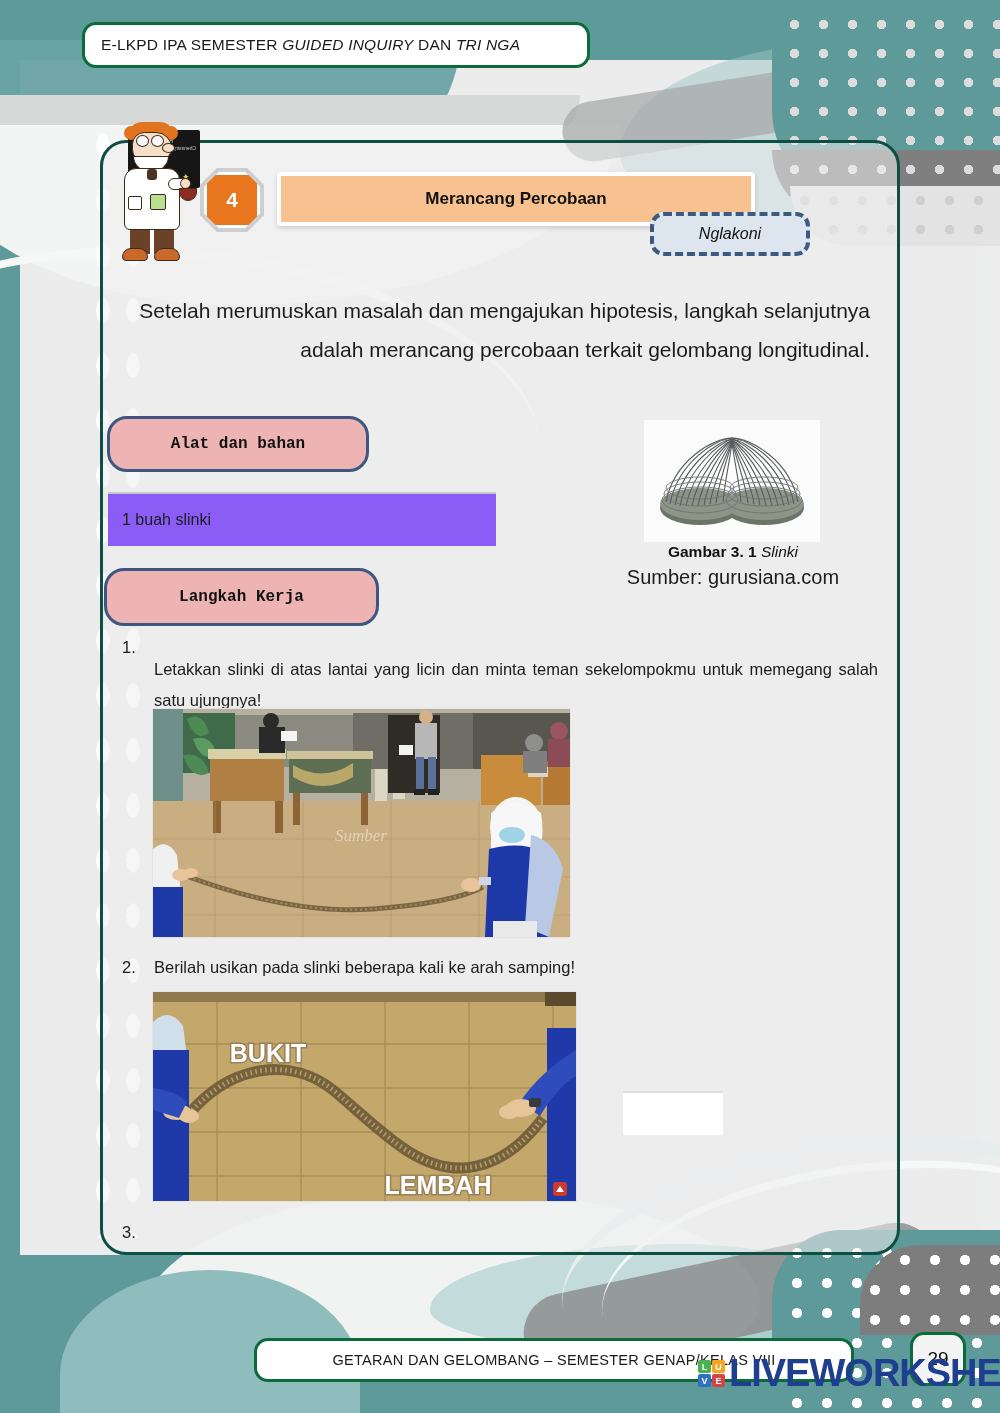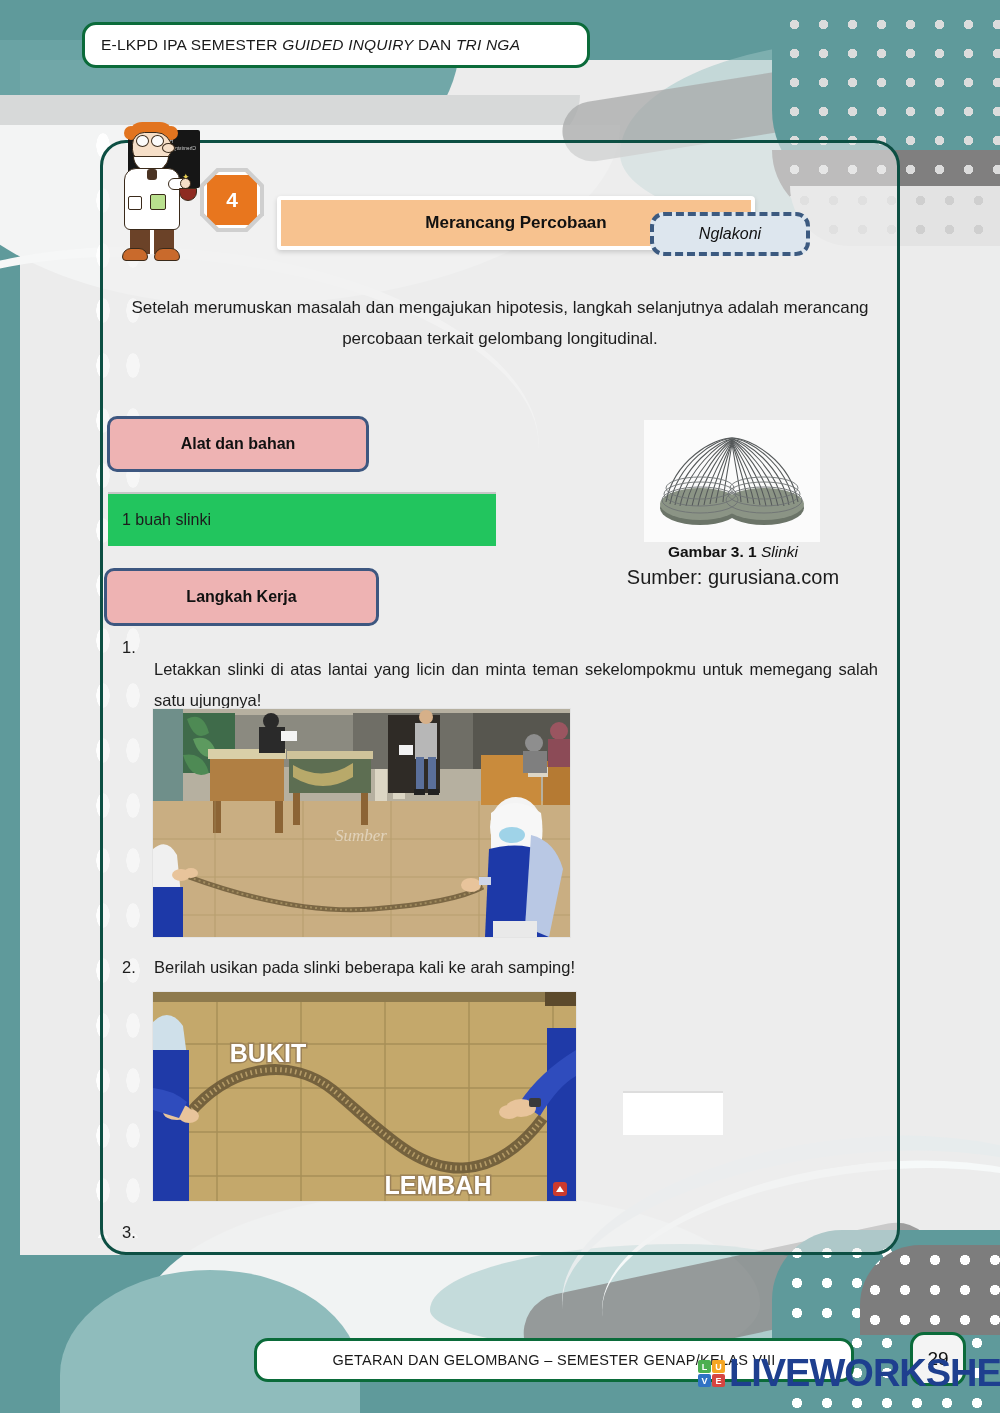--- a/index.html
+++ b/index.html
@@ -263,58 +263,59 @@
   .badge-4-shadow {
     position:absolute; left:200px; top:168px; width:64px; height:64px;
     background:#cfcfcf; z-index:25;
     clip-path:polygon(26% 0,74% 0,100% 26%,100% 74%,74% 100%,26% 100%,0 74%,0 26%);
   }
 
   .section-title-bar {
     position:absolute; left:277px; top:172px; width:478px; height:54px;
     background:#f7c28f; border:4px solid #ffffff; border-radius:4px;
     display:flex; align-items:center; justify-content:center;
-    z-index:26; box-shadow:0 2px 5px rgba(0,0,0,.16);margin-top:24px;
+    z-index:26; box-shadow:0 2px 5px rgba(0,0,0,.16);
   }
   .section-title-text {
     font-size:17px; font-weight:bold; color:#111111;
   }
 
   .nglakoni-badge {
     position:absolute; left:650px; top:212px; width:160px; height:44px;
     background:#dde6ee; border:4px dashed #3c5a80; border-radius:14px;
     display:flex; align-items:center; justify-content:center;
     z-index:28;
   }
   .nglakoni-text {
     font-size:16px; font-style:italic; color:#111111;
   }
 
   
   .intro-para {
     position:absolute; left:130px; top:292px; width:740px;
-    text-align:center; font-size:17px; line-height:1.85; color:#1c1c1c;
+    text-align:right; font-size:21px; line-height:1.85; color:#1c1c1c;
     z-index:24;
   }
 
   
   .label-box {
     position:absolute; width:262px; height:56px;
-    background:#eeb3b3; border:3px solid #3d5780; border-radius:10px;
+    background:#eeb3b3; border:3px solid #3d5780; border-radius:20px;
     display:flex; align-items:center; justify-content:center;
     z-index:24;
+    font-family:Liberation Mono, monospace;
   }
   .label-box-text { font-size:16px; font-weight:bold; color:#111111; }
 
   #alat-box { left:107px; top:416px; }
   #langkah-box { left:104px; top:568px; width:275px; height:58px; }
 
   .answer-green {
     position:absolute; left:108px; top:492px; width:388px; height:54px;
-    background:#22c55e; border-top:2px solid #c7c7c7;
+    background:#8b5cf6; border-top:2px solid #c7c7c7;
     display:flex; align-items:center; padding-left:14px;
     z-index:24; font-size:16px; color:#1c1c1c;
   }
 
   
   .slinki-img-frame {
     position:absolute; left:644px; top:420px; width:176px; height:122px;
     background:#ffffff; z-index:24; overflow:hidden;
   }
   .slinki-svg { width:100%; height:100%; display:block; }

